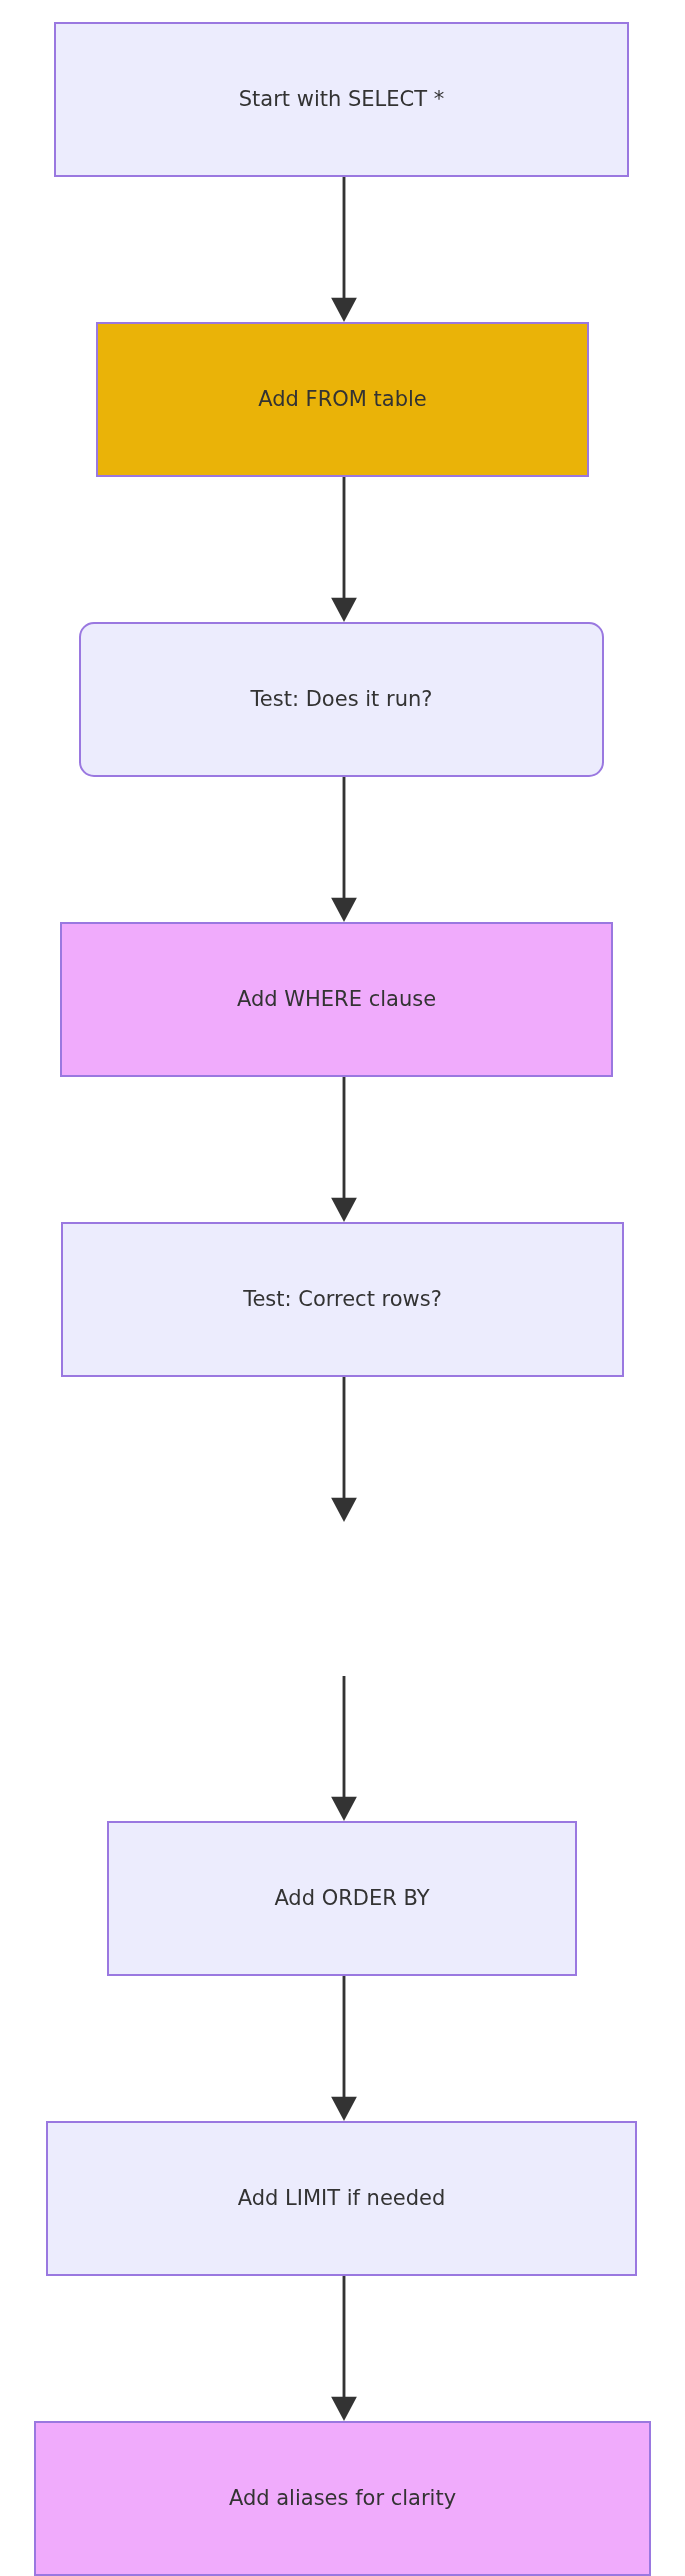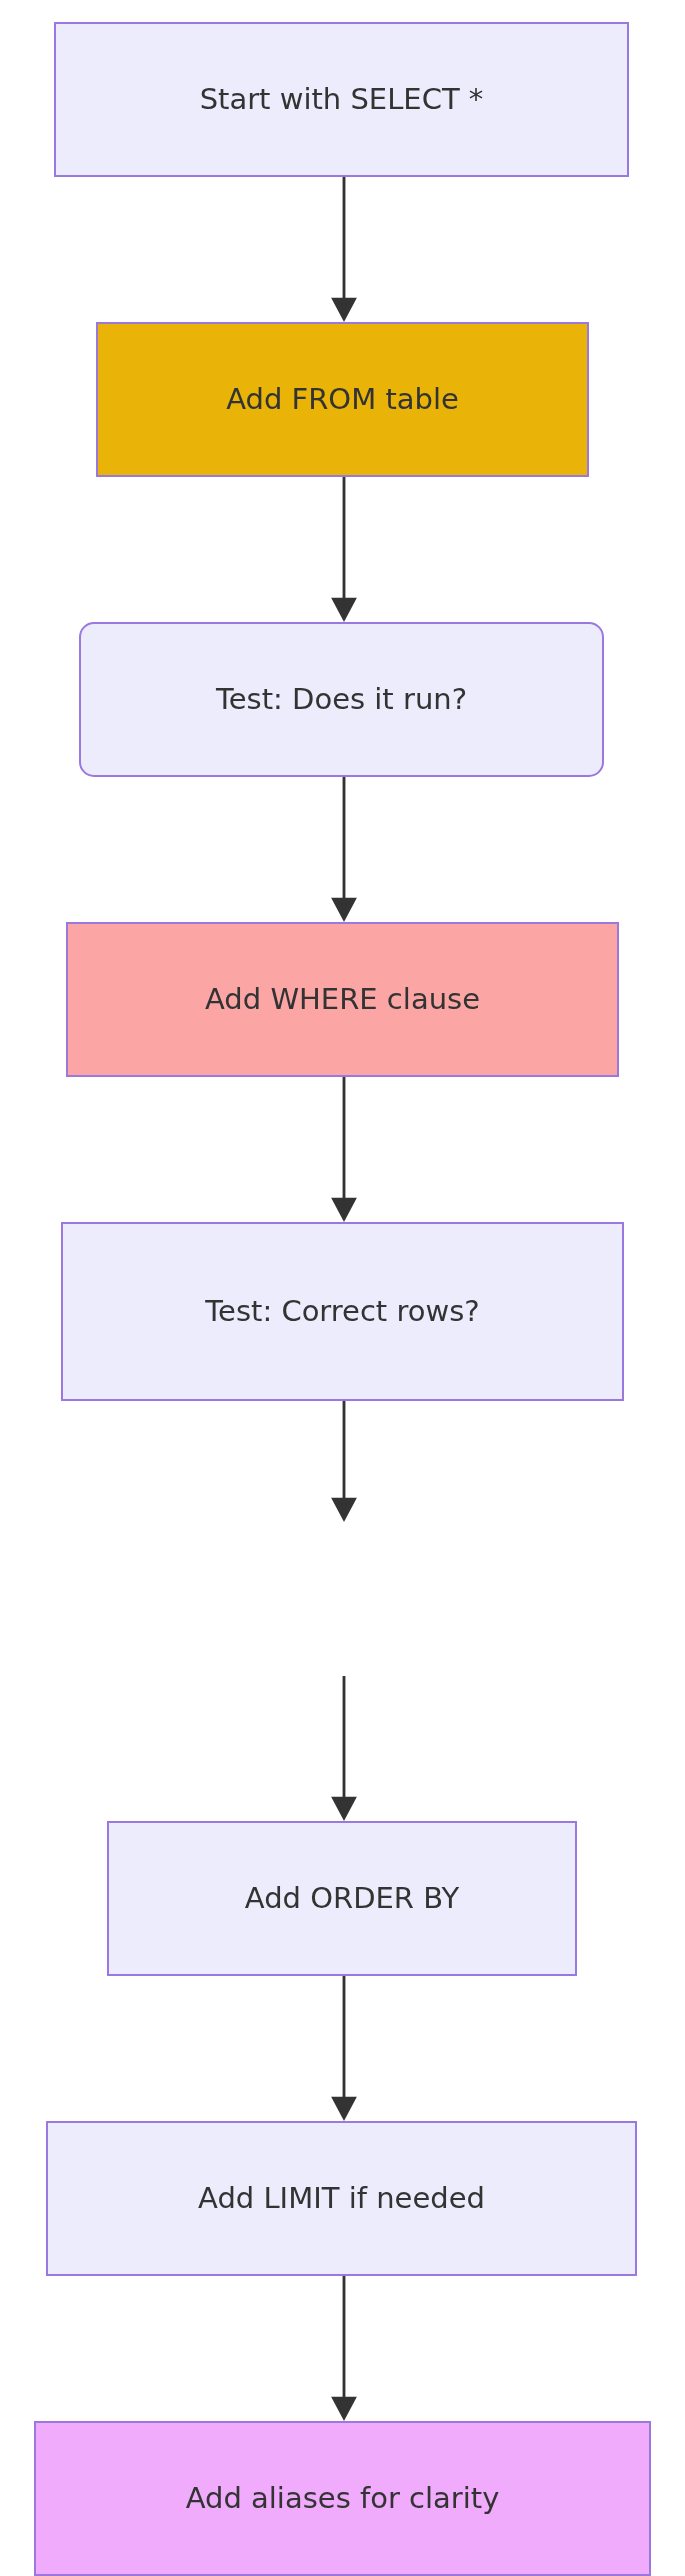--- a/index.html
+++ b/index.html
@@ -25,21 +25,21 @@
     background: #ececfd;
     border: 2.1px solid #9a78e0;
     border-radius: 0px;
     display: flex;
     align-items: center;
     justify-content: center;
     text-align: center;
   }
   .node-label {
     font-family: "DejaVu Sans", sans-serif;
-    font-size: 29px;
+    font-size: 21px;
     color: #333333;
     line-height: 1.2;
     letter-spacing: 0px;
     white-space: nowrap;
   }
   .edge {
     position: absolute;
   }
   .edge svg {
     display: block;
@@ -101,24 +101,24 @@
     </div>
     <div class="node" style="left: 54px; top: 22px; width: 575px; height: 155px; background: rgb(236, 236, 253); border-color: rgb(154, 120, 224);">
       <span class="node-label" style="color: rgb(51, 51, 51);">Start with SELECT *</span>
     </div>
     <div class="node" style="left: 96px; top: 322px; width: 493px; height: 155px; background: #eab308; border-color: rgb(154, 120, 224);">
       <span class="node-label" style="color: rgb(51, 51, 51);">Add FROM table</span>
     </div>
     <div class="node" style="left: 79px; top: 622px; width: 525px; height: 155px; background: rgb(236, 236, 253); border-color: rgb(154, 120, 224); border-radius: 15px;">
       <span class="node-label" style="color: rgb(51, 51, 51);">Test: Does it run?</span>
     </div>
-    <div class="node" style="left: 66px; top: 922px; width: 553px; height: 155px; background: #fca5a5; border-color: rgb(154, 120, 224);">
+    <div class="node" style="left: 60px; top: 922px; width: 553px; height: 155px; background: #f0abfc; border-color: rgb(154, 120, 224);">
       <span class="node-label" style="color: rgb(51, 51, 51);">Add WHERE clause</span>
     </div>
-    <div class="node" style="left: 61px; top: 1222px; width: 563px; height: 179px; background: rgb(236, 236, 253); border-color: rgb(154, 120, 224);">
+    <div class="node" style="left: 61px; top: 1222px; width: 563px; height: 155px; background: rgb(236, 236, 253); border-color: rgb(154, 120, 224);">
       <span class="node-label" style="color: rgb(51, 51, 51);">Test: Correct rows?</span>
     </div>
     <div class="node" style="left: 107px; top: 1821px; width: 470px; height: 155px; background: rgb(236, 236, 253); border-color: rgb(154, 120, 224); padding-left: 20px;">
       <span class="node-label" style="color: rgb(51, 51, 51);">Add ORDER BY</span>
     </div>
     <div class="node" style="left: 46px; top: 2121px; width: 591px; height: 155px; background: rgb(236, 236, 253); border-color: rgb(154, 120, 224);">
       <span class="node-label" style="color: rgb(51, 51, 51);">Add LIMIT if needed</span>
     </div>
     <div class="node" style="left: 34px; top: 2421px; width: 617px; height: 155px; background: #f0abfc; border-color: rgb(154, 120, 224);">
       <span class="node-label" style="color: rgb(51, 51, 51);">Add aliases for clarity</span>

